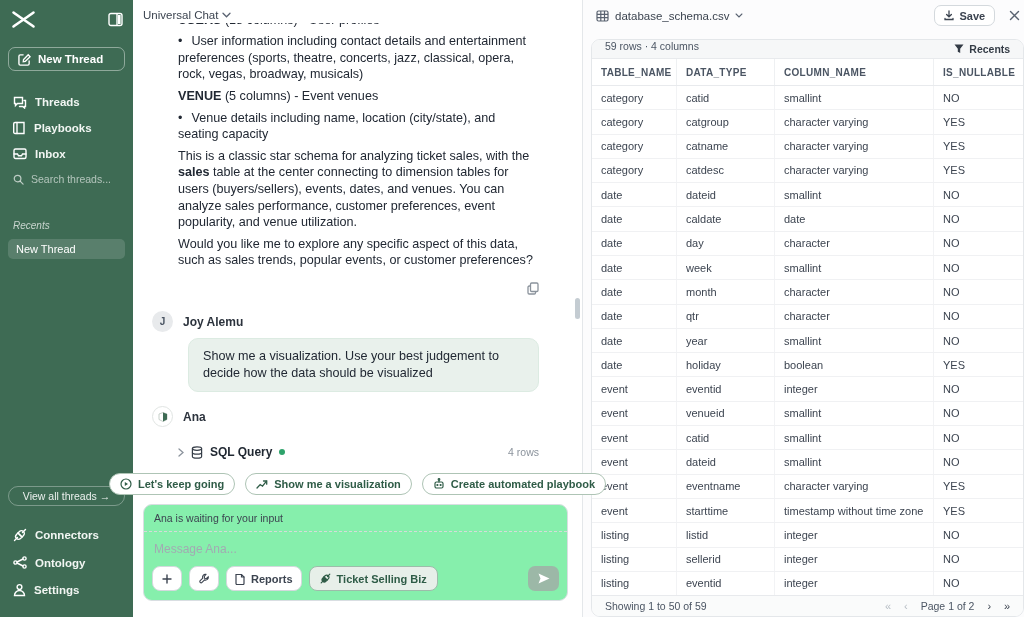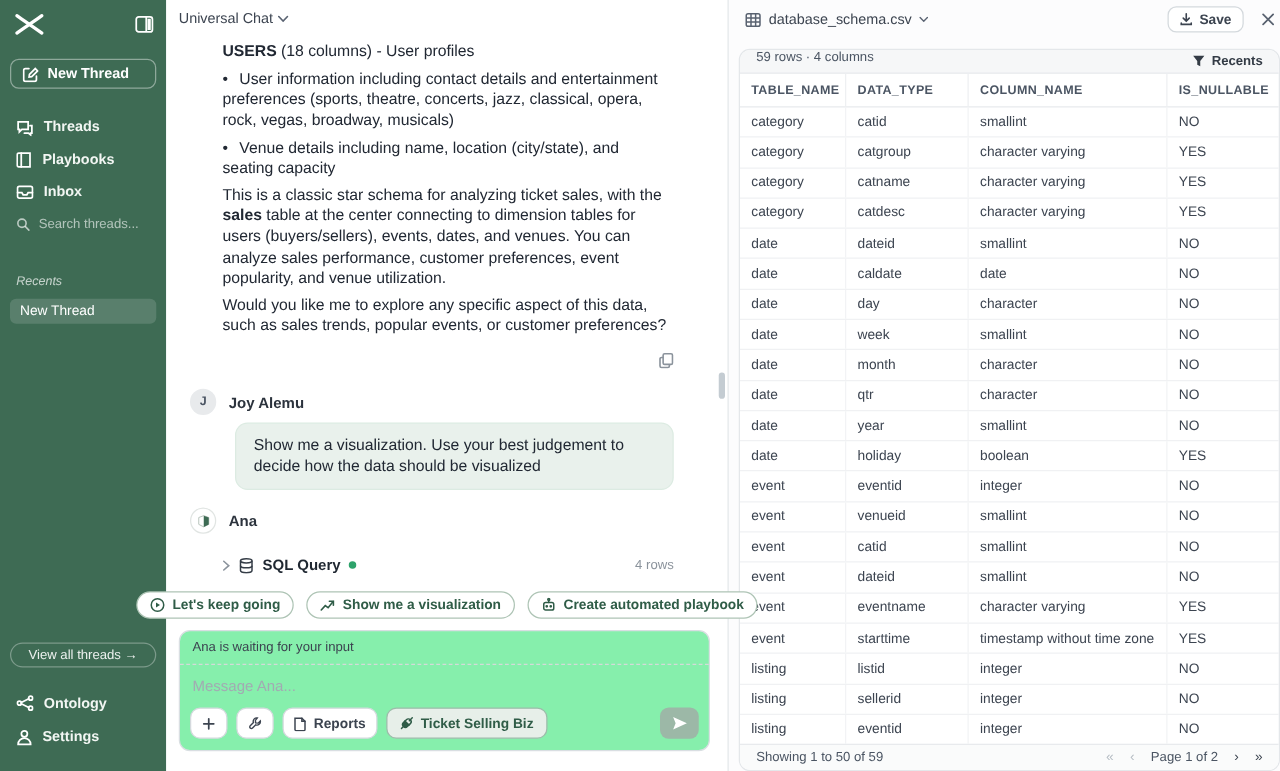--- a/index.html
+++ b/index.html
@@ -151,20 +151,31 @@
 
   <div class="sb-spacer"></div>
 
   <div class="sb-viewall">
     <span>View all threads →</span>
   </div>
 
   <div class="sb-foot">
     <div class="sb-item">
       <span>
+        <svg width="14" height="14" viewBox="0 0 14 14" fill="none" stroke="#fff" stroke-width="1.4" stroke-linecap="round">
+            <path d="M4.5 9.5 L1.5 12.5"></path>
+            <path d="M9.5 4.5 L12.5 1.5"></path>
+            <path d="M5 5 l4 4 -1.5 1.5 a2.8 2.8 0 0 1 -4 -4 Z"></path>
+            <path d="M9 9 l-4 -4 1.5 -1.5 a2.8 2.8 0 0 1 4 4 Z"></path>
+          </svg>
+      </span>
+      <span>Connectors</span>
+    </div>
+    <div class="sb-item">
+      <span>
         <svg width="14" height="13" viewBox="0 0 14 13" fill="none" stroke="#fff" stroke-width="1.4" stroke-linecap="round">
             <circle cx="2.5" cy="6.5" r="1.6"></circle>
             <circle cx="11.5" cy="2.5" r="1.6"></circle>
             <circle cx="11.5" cy="10.5" r="1.6"></circle>
             <path d="M4 6 L10 3"></path>
             <path d="M4 7 L10 10"></path>
           </svg>
       </span>
       <span>Ontology</span>
     </div>
@@ -190,20 +201,21 @@
     </span>
   </div>
 
   <div class="chat-scroll">
     <div class="msg-body">
 
         <div class="msg-line"><b>USERS</b><span> (18 columns) - User profiles</span></div>
 
         <div class="msg-line"><span class="marker">•</span><span>User information including contact details and entertainment preferences (sports, theatre, concerts, jazz, classical, opera, rock, vegas, broadway, musicals)</span></div>
 
+        <div class="msg-line"><b>VENUE</b><span> (5 columns) - Event venues</span></div>
 
         <div class="msg-line"><span class="marker">•</span><span>Venue details including name, location (city/state), and seating capacity</span></div>
 
         <div class="msg-line"><span>This is a classic star schema for analyzing ticket sales, with the </span><b>sales</b><span> table at the center connecting to dimension tables for users (buyers/sellers), events, dates, and venues. You can analyze sales performance, customer preferences, event popularity, and venue utilization.</span></div>
 
         <div class="msg-line"><span>Would you like me to explore any specific aspect of this data, such as sales trends, popular events, or customer preferences?</span></div>
       </div>
 
     <div class="copy-row">
       <span class="icon-btn">

